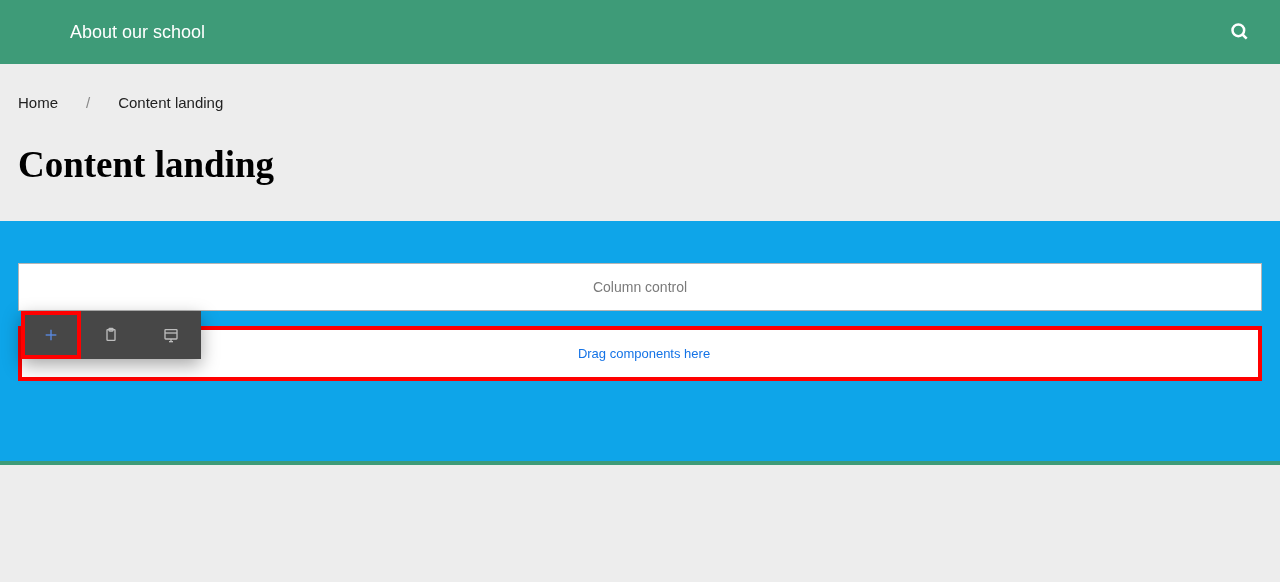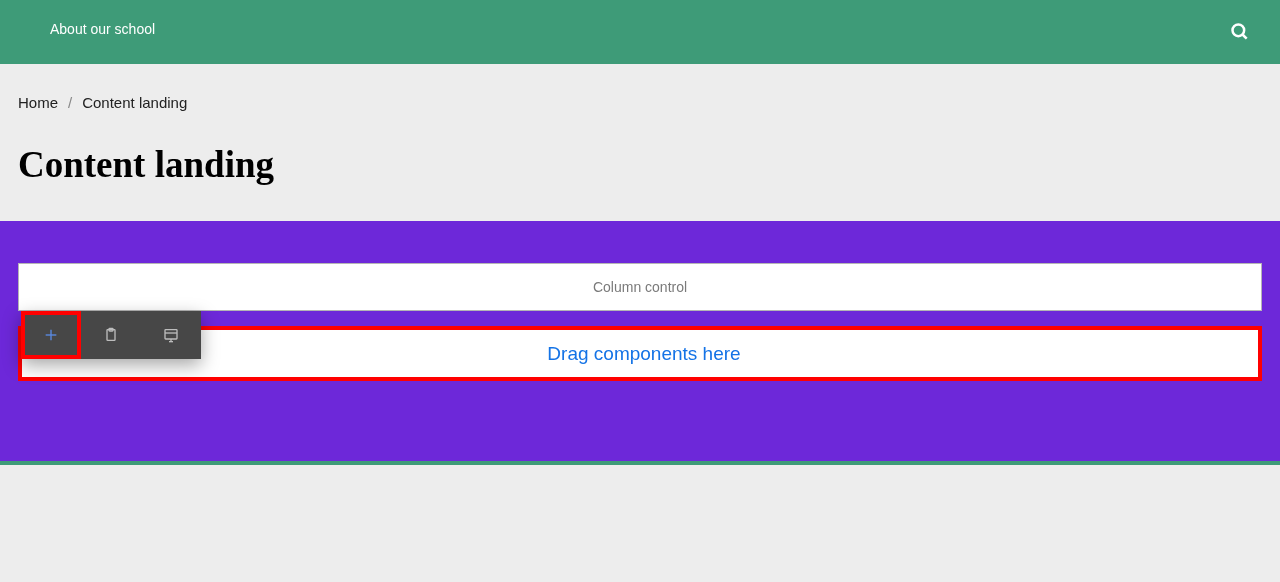--- a/index.html
+++ b/index.html
@@ -17,25 +17,26 @@
     .navbar {
       background: #3e9b78;
       height: 64px;
       display: flex;
       align-items: flex-start;
       padding: 20px 40px 0 50px;
       position: relative;
     }
     .nav-item {
       color: white;
-      font-size: 14px;
+      font-size: 18px;
       margin-right: 90px;
       line-height: 1.35;
       max-width: 200px;
       cursor: pointer;
+      margin-left: 20px;
     }
     .nav-item:nth-child(1) {
       max-width: 150px;
     }
     .nav-item:nth-child(2) {
       max-width: 120px;
     }
     .nav-item:nth-child(3) {
       max-width: 200px;
     }
@@ -48,41 +49,41 @@
       color: white;
       cursor: pointer;
     }
     .page-header-area {
       background: #ededed;
       padding: 30px 18px 35px 18px;
     }
     .breadcrumb {
       display: flex;
       align-items: center;
-      gap: 10px;
+      gap: 28px;
       font-size: 15px;
       color: #222;
       margin-bottom: 32px;
     }
     .breadcrumb a {
       color: #222;
       text-decoration: none;
       cursor: pointer;
     }
     .breadcrumb-sep {
       color: #888;
     }
     .page-title {
       font-family: Georgia, "Times New Roman", serif;
       font-size: 37px;
       font-weight: bold;
       color: #000;
     }
     .editor-area {
-      background: #6d28d9;
+      background: #0ea5e9;
       padding: 42px 18px 80px 18px;
       position: relative;
     }
     .column-control {
       border: 1px solid #b5b5b5;
       height: 48px;
       display: flex;
       align-items: center;
       justify-content: center;
       color: #7a7a7a;
@@ -112,21 +113,21 @@
     .toolbar-btn.add svg { color: #5a8ce6; }
     .toolbar-btn svg { color: #bdbdbd; }
     .drop-zone {
       margin-top: 15px;
       border: 4px solid #ff0000;
       height: 55px;
       display: flex;
       align-items: center;
       justify-content: center;
       color: #1473e6;
-      font-size: 19px;
+      font-size: 13px;
       background: #fff;
       cursor: pointer;
       padding-left: 8px;
     }
     .footer-strip {
       height: 4px;
       background: #3e9b78;
       width: 100%;
     }
     .footer-area {

